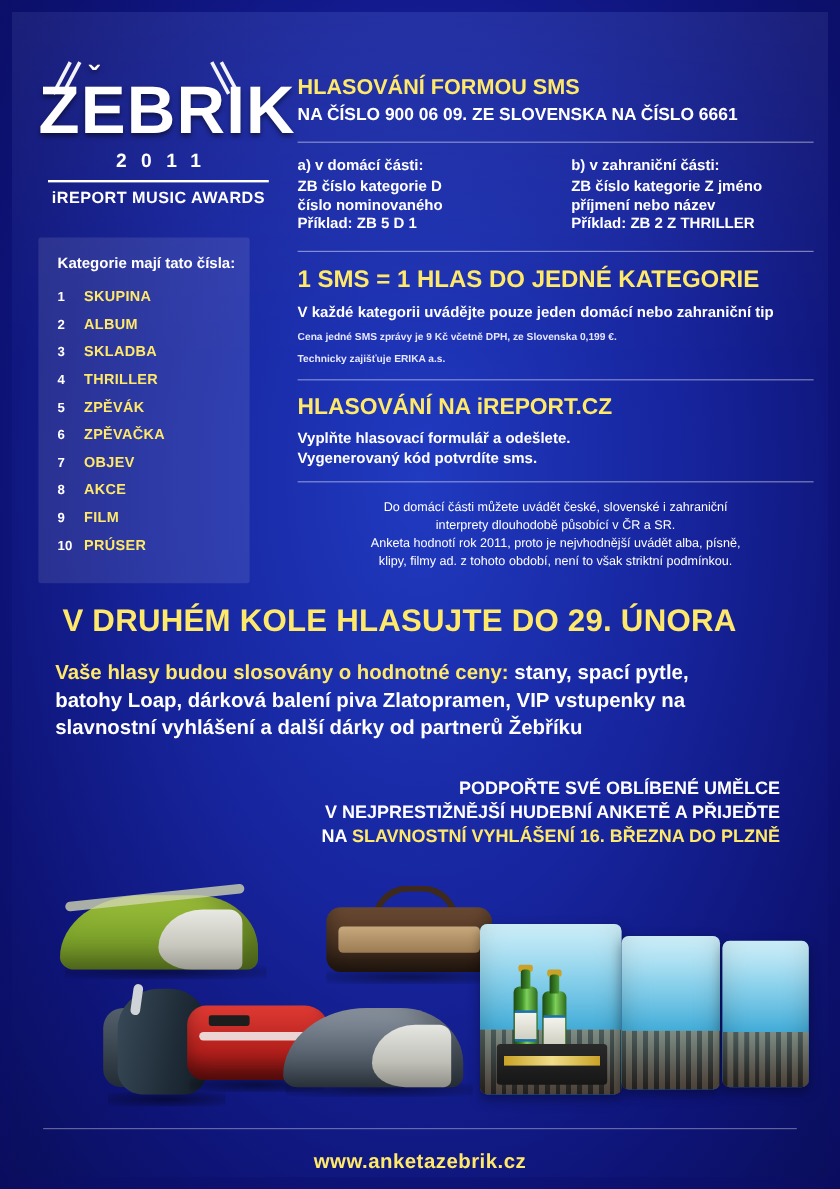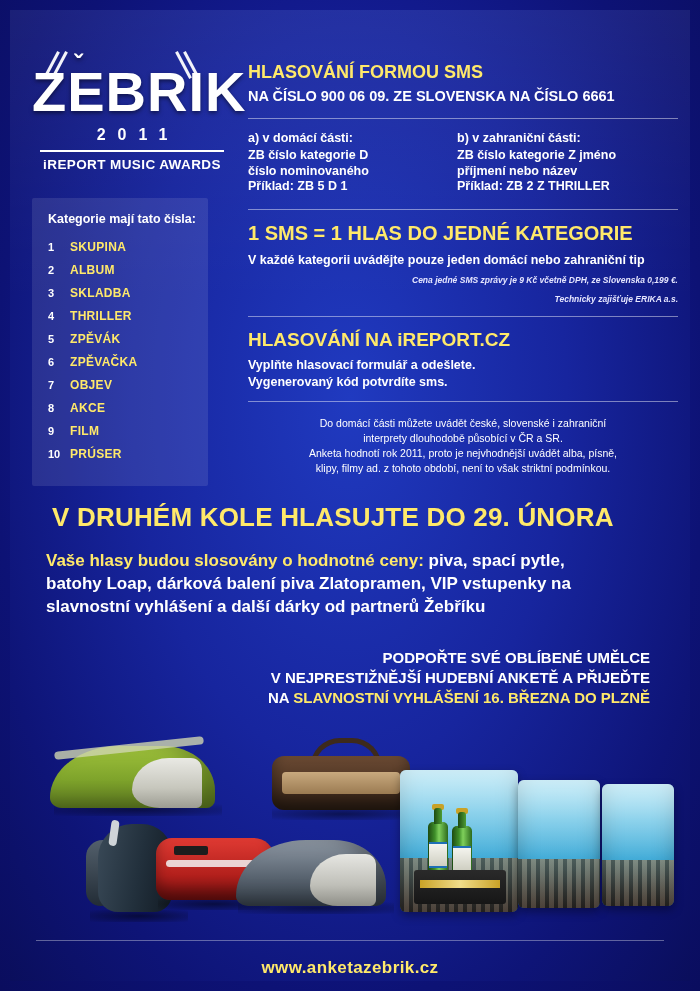--- a/index.html
+++ b/index.html
@@ -158,21 +158,21 @@
     font-weight: bold;
     margin-bottom: 14px;
   }
   .hr-line {
     height: 1px;
     background: rgba(255,255,255,0.45);
     margin: 10px 0 12px 0;
   }
   .two-cols {
     display: flex;
-    gap: 9px;
+    gap: 28px;
     margin-bottom: 14px;
     align-items: flex-end;
   }
   .col-a, .col-b { width: 200px; }
   .col-head {
     color: #ffffff;
     font-size: 12.5px;
     font-weight: bold;
     margin-bottom: 3px;
   }
@@ -191,24 +191,23 @@
   .one-sms-sub {
     color: #ffffff;
     font-size: 12.5px;
     font-weight: bold;
     margin-bottom: 8px;
   }
   .price-note {
     color: #e6e6ff;
     font-size: 8.5px;
     font-weight: bold;
-    text-align: right;
+    text-align: left;
     line-height: 1.35;
     margin: 4px 0 8px 0;
-    font-style: italic;
   }
   .ireport-title {
     color: #ffe96a;
     font-size: 19px;
     font-weight: bold;
     margin: 10px 0 6px 0;
   }
   .ireport-line {
     color: #ffffff;
     font-size: 12.5px;
@@ -557,21 +556,21 @@
       <div class="fineprint">Do domácí části můžete uvádět české, slovenské i zahraniční</div>
       <div class="fineprint" style="margin-top:0">interprety dlouhodobě působící v ČR a SR.</div>
       <div class="fineprint" style="margin-top:0">Anketa hodnotí rok 2011, proto je nejvhodnější uvádět alba, písně,</div>
       <div class="fineprint" style="margin-top:0">klipy, filmy ad. z tohoto období, není to však striktní podmínkou.</div>
     </div>
 
     <div class="deadline">V DRUHÉM KOLE HLASUJTE DO 29. ÚNORA</div>
 
     <div class="prizes">
       <span class="hl">Vaše hlasy budou slosovány o hodnotné ceny:</span>
-      <span>piva, spací pytle,</span><br>
+      <span>stany, spací pytle,</span><br>
       <span>batohy Loap, dárková balení piva Zlatopramen, VIP vstupenky na</span><br>
       <span>slavnostní vyhlášení a další dárky od partnerů Žebříku</span>
     </div>
 
     <div class="support">
       <div>PODPOŘTE SVÉ OBLÍBENÉ UMĚLCE</div>
       <div>V NEJPRESTIŽNĚJŠÍ HUDEBNÍ ANKETĚ A PŘIJEĎTE</div>
       <div>
         <span>NA</span>
         <span class="hl">SLAVNOSTNÍ VYHLÁŠENÍ 16. BŘEZNA DO PLZNĚ</span>

